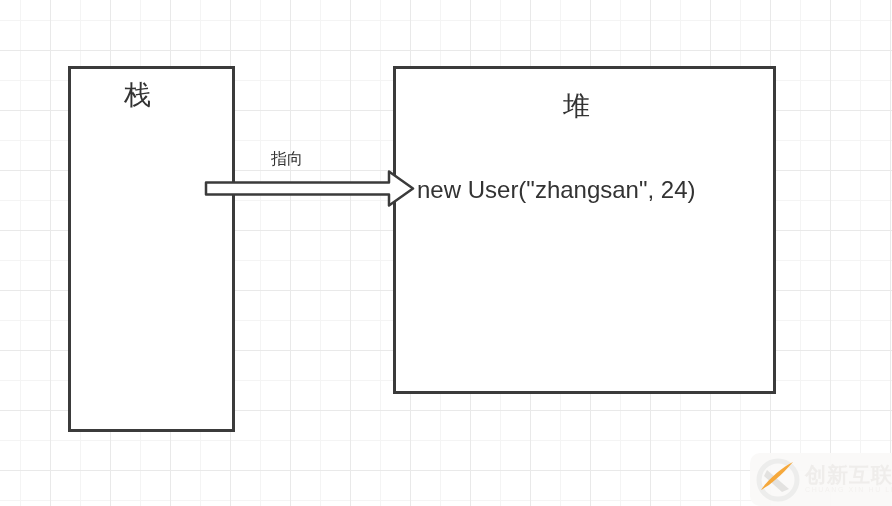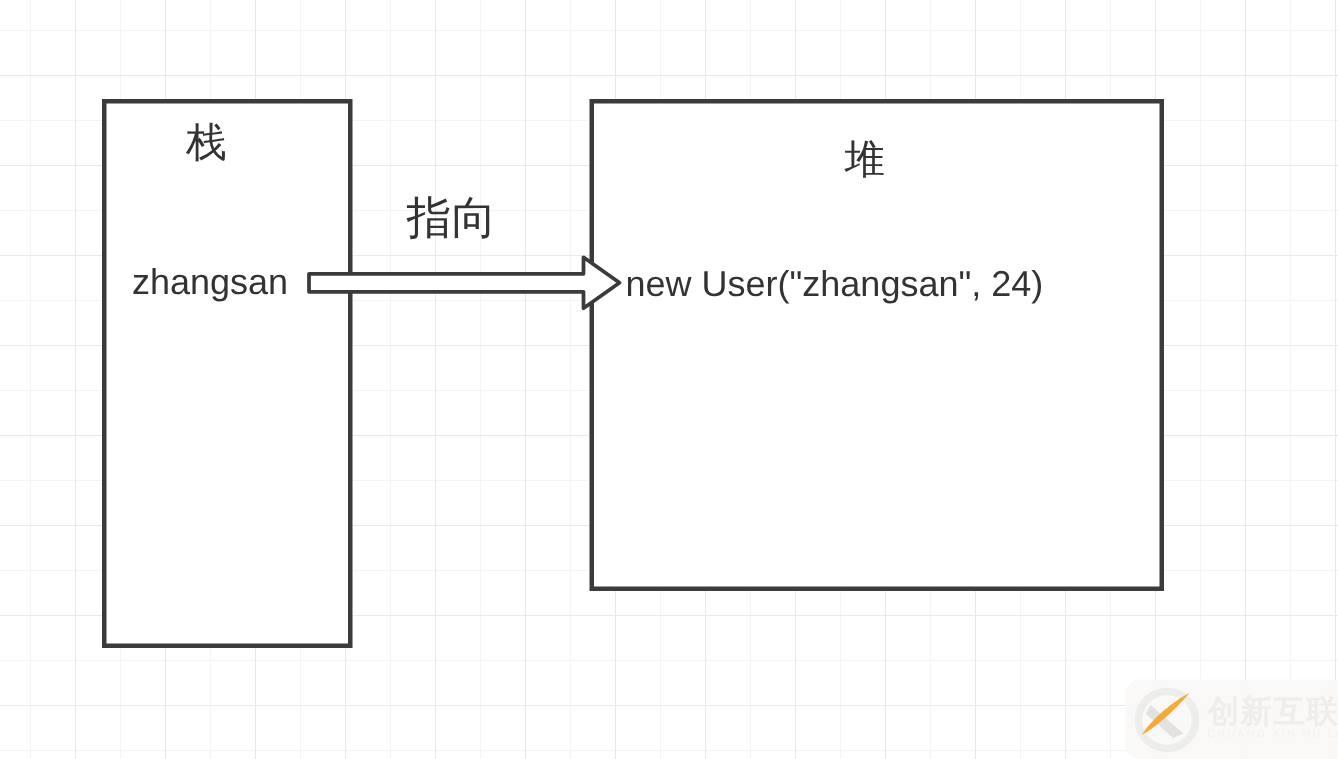--- a/index.html
+++ b/index.html
@@ -50,23 +50,23 @@
     font-size: 24px;
     line-height: 1;
     white-space: nowrap;
     z-index: 3;
   }
   .text-stack-item { left: 88px;  top: 177px; }
   .text-heap-item  { left: 417px; top: 178px; }
 
   .arrow-label {
     position: absolute;
-    left: 271px; top: 131px;
+    left: 271px; top: 151px;
     color: #333333;
-    font-size: 30px;
+    font-size: 16px;
     line-height: 1;
     white-space: nowrap;
     z-index: 3;
   }
 
   .arrow-svg {
     position: absolute;
     left: 202px; top: 167px;
     width: 216px; height: 44px;
     z-index: 2;
@@ -100,21 +100,20 @@
     white-space: nowrap;
   }
 </style>
 </head>
 <body>
 
 <div class="canvas">
 
   <div class="box box-stack"></div>
   <div class="shape-label label-stack">栈</div>
-  <div class="node-text text-stack-item">zhangsan</div>
 
   <div class="box box-heap"></div>
   <div class="shape-label label-heap">堆</div>
   <div class="node-text text-heap-item">new User("zhangsan", 24)</div>
 
   <div class="arrow-label">指向</div>
 
   <svg class="arrow-svg" viewBox="0 0 216 44" aria-hidden="true">
     <polygon points="4,15.5 187,15.5 187,4.5 211,21.5 187,38.5 187,27.5 4,27.5" fill="#ffffff" stroke="#3b3b3b" stroke-width="2.5" stroke-linejoin="round"></polygon>
   </svg>

